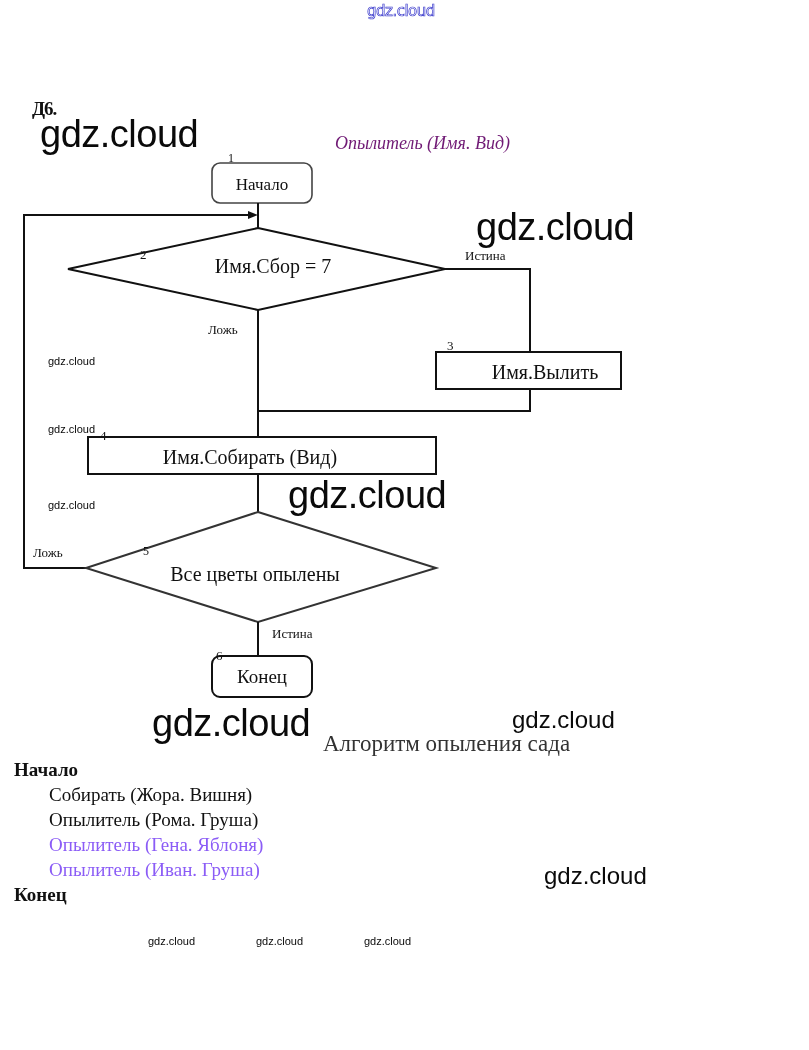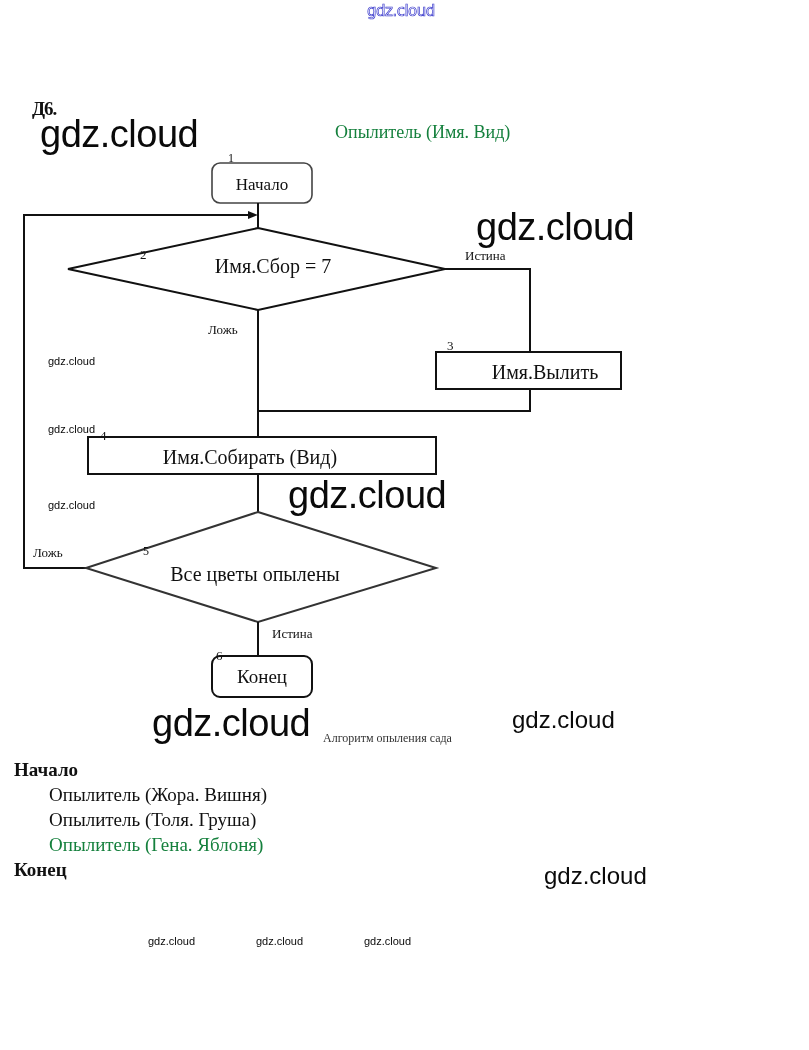--- a/index.html
+++ b/index.html
@@ -5,29 +5,29 @@
   html, body { margin: 0; padding: 0; background: #ffffff; }
   body { width: 809px; height: 1050px; position: relative; overflow: hidden;
          font-family: "Liberation Serif", serif; color: #111; }
   .abs { position: absolute; white-space: nowrap; }
   .wm-top { left: 367px; top: 2px; font-family: "DejaVu Sans", sans-serif; font-size: 15px;
             color: #ffffff; -webkit-text-stroke: 0.7px #3a3acc; letter-spacing: -0.5px; }
   .wm-big { font-family: "Liberation Sans", sans-serif; font-size: 38px; color: #0a0a0a; letter-spacing: -0.5px; }
   .wm-mid { font-family: "Liberation Sans", sans-serif; font-size: 24px; color: #0a0a0a; }
   .wm-small { font-family: "Liberation Sans", sans-serif; font-size: 11px; color: #0a0a0a; }
   .task-label { left: 12px; top: 98px; font-size: 19px; font-weight: bold; letter-spacing: -1px; margin-left: 20px; }
-  .diagram-title { left: 335px; top: 122px; font-size: 18px; color: #15803d; }
+  .diagram-title { left: 335px; top: 133px; font-size: 18px; color: #701a75; font-style: italic; }
   svg.flow { position: absolute; left: 0; top: 0; }
   .block-text { font-family: "Liberation Serif", serif; fill: #111; }
-  .caption { left: 323px; top: 731px; font-size: 12px; color: #333; }
+  .caption { left: 323px; top: 731px; font-size: 23px; color: #333; }
   .algo { left: 14px; top: 757px; font-size: 19px; line-height: 25px; }
   .algo .kw { font-weight: bold; }
   .algo .line { padding-left: 35px; }
   .faded { color: #888; }
-  .faded2 { color: #15803d; }
+  .faded2 { color: #8b5cf6; }
 </style>
 </head>
 <body>
 
 <div class="abs wm-top">gdz.cloud</div>
 
 <div class="abs task-label">Д6.</div>
 <div class="abs diagram-title">Опылитель (Имя. Вид)</div>
 
 <svg class="flow" width="809" height="760" viewBox="0 0 809 760">
@@ -88,17 +88,18 @@
 <div class="abs wm-small" style="left:48px; top:423px;">gdz.cloud</div>
 <div class="abs wm-small" style="left:48px; top:499px;">gdz.cloud</div>
 <div class="abs wm-small" style="left:148px; top:935px;">gdz.cloud</div>
 <div class="abs wm-small" style="left:256px; top:935px;">gdz.cloud</div>
 <div class="abs wm-small" style="left:364px; top:935px;">gdz.cloud</div>
 
 <div class="abs caption">Алгоритм опыления сада</div>
 
 <div class="abs algo">
   <div class="kw">Начало</div>
-  <div class="line">Опылитель (Жора. Вишня)</div>
-  <div class="line">Опылитель (Толя. Груша)</div>
+  <div class="line">Собирать (Жора. Вишня)</div>
+  <div class="line">Опылитель (Рома. Груша)</div>
   <div class="line faded2">Опылитель (Гена. Яблоня)</div>
+  <div class="line faded2">Опылитель (Иван. Груша)</div>
   <div class="kw">Конец</div>
 </div>
 
 </body></html>

